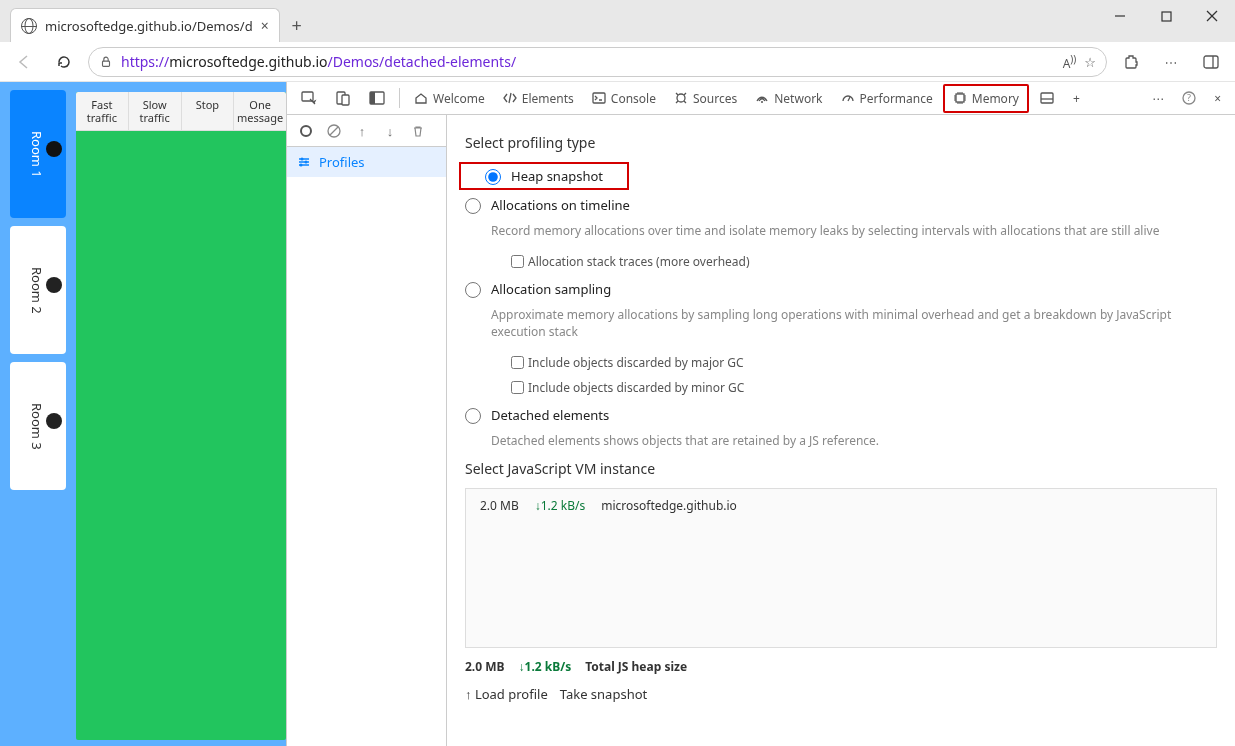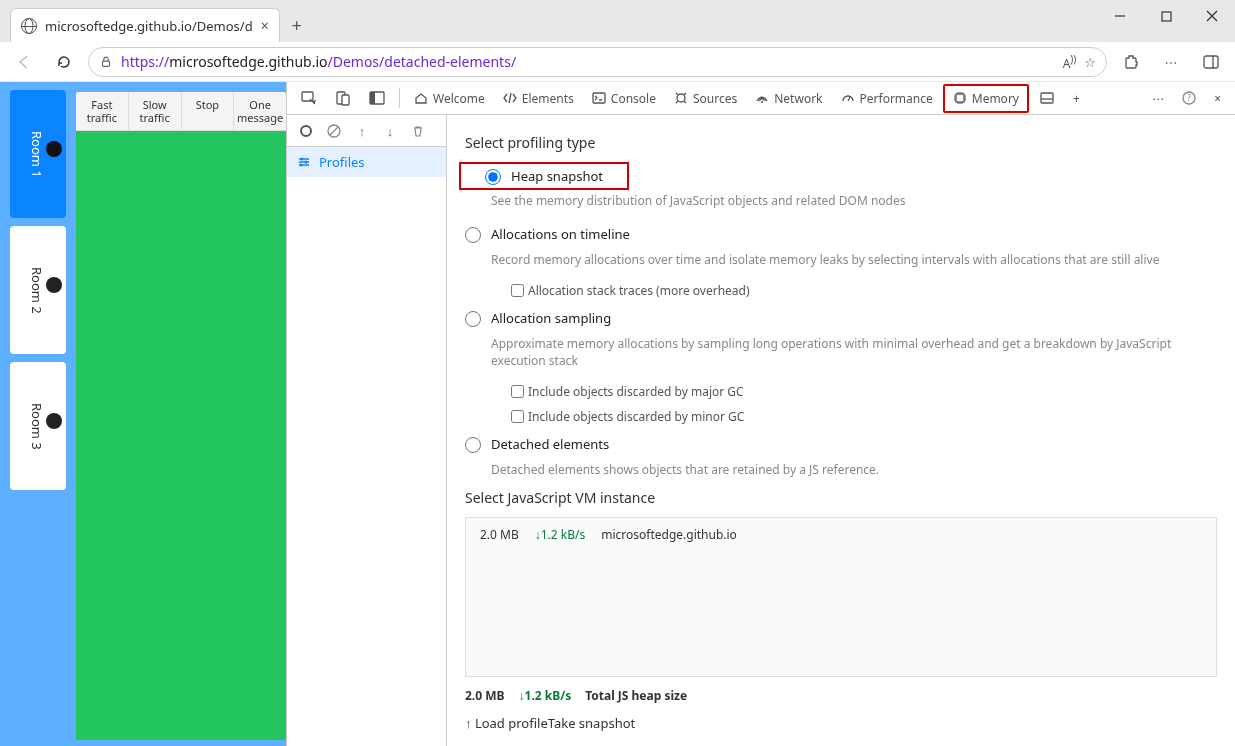--- a/index.html
+++ b/index.html
@@ -263,21 +263,20 @@
           <span>Profiles</span>
         </div>
       </div>
       <div class="dtmain">
         <div class="h">Select profiling type</div>
 
         <div class="opt highlighted">
           <input type="radio" checked="" style="">
           <span class="lbl">Heap snapshot</span>
         </div>
-        <div class="desc">See the memory distribution of JavaScript objects and related DOM nodes</div>
 
         <div class="opt">
           <input type="radio" style="">
           <span class="lbl">Allocations on timeline</span>
         </div>
         <div class="desc">Record memory allocations over time and isolate memory leaks by selecting intervals with allocations that are still alive</div>
         <div class="sub">
             <input type="checkbox" style="">
             <span>Allocation stack traces (more overhead)</span>
           </div>
@@ -307,20 +306,20 @@
           <span>2.0 MB</span>
           <span class="rate">↓1.2 kB/s</span>
           <span>microsoftedge.github.io</span>
         </div>
 
         <div class="footer">
           <b>2.0 MB</b>
           <b class="rate">↓1.2 kB/s</b>
           <b>Total JS heap size</b>
         </div>
-        <div style="display:flex;gap:0">
+        <div style="display:flex;gap:12px">
           <div class="pill">↑ <span>Load profile</span></div>
           <div class="pill primary"><span>Take snapshot</span></div>
         </div>
       </div>
     </div>
   </div>
 </div>
 
 </body></html>

